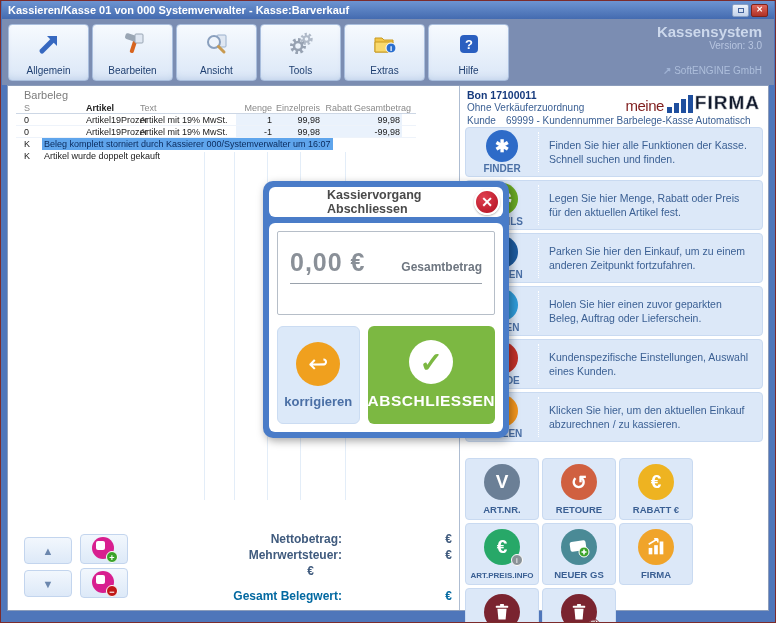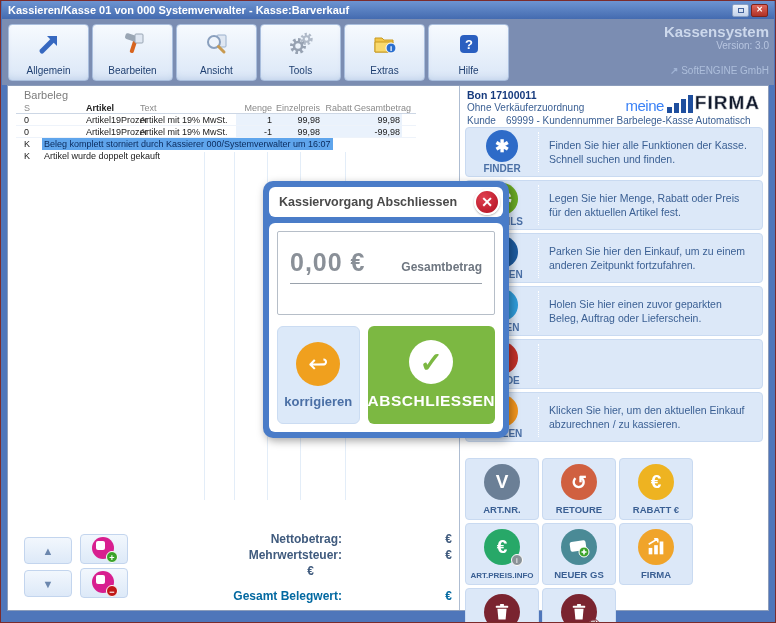--- a/index.html
+++ b/index.html
@@ -28,21 +28,21 @@
   }
   .tbtn {
     width:81px; height:57px; border-radius:4px;
     background:linear-gradient(#f6fafe,#dbe7f7);
     border:1px solid #a9bedd; box-shadow:inset 0 -6px 8px -6px #b9cbe5;
     display:flex; flex-direction:column; align-items:center; justify-content:space-between;
     padding:6px 0 4px 0; cursor:pointer;
   }
   .tbtn .lbl { font-size:10px; color:#1f3f70; }
   .tbtn .ico { height:26px; display:flex; align-items:center; justify-content:center; }
-  .brand { position:absolute; right:5px; top:4px; text-align:right; }
+  .brand { position:absolute; right:12px; top:4px; text-align:right; }
   .brand .t1 { font-size:15px; font-weight:bold; color:#ccd8ec; }
   .brand .t2 { font-size:10px; color:#b7c5e0; }
   .brand .t3 { font-size:10px; color:#adbedb; margin-top:14px; }
   .brand .t3 .arrow { color:#9fb2d4; font-weight:bold; }
   
   .main {
     position:absolute; left:6px; right:6px; top:84px; bottom:11px;
     background:#fff; border:1px solid #8c9dbb;
   }
   .left-panel { position:absolute; left:0; top:0; bottom:0; width:450px; }
@@ -86,21 +86,21 @@
   .totrow .tv { width:110px; text-align:right; }
   .totrow.grand { color:#0369a1; margin-top:9px; }
   
   .right-panel { position:absolute; left:451px; right:0; top:0; bottom:0; border-left:1px solid #aebdd2; background:#fff; }
   .bon-head { position:absolute; left:7px; top:3px; font-size:10px; }
   .bon-no { font-weight:bold; color:#173b7e; font-size:10.5px; }
   .bon-seller { color:#3a5f93; margin-top:1px; }
   .bon-cust { color:#3a5f93; margin-top:2px; }
   .bon-cust .cl { margin-right:10px; }
   .logo { position:absolute; right:8px; top:6px; display:flex; align-items:flex-end; }
-  .logo .meine { font-size:15px; color:#3b82f6; letter-spacing:-0.5px; }
+  .logo .meine { font-size:15px; color:#7f1d1d; letter-spacing:-0.5px; }
   .logo .bars { display:flex; align-items:flex-end; gap:2px; margin:0 2px 1px 3px; }
   .logo .bars i { display:block; width:5px; background:#1f4f9e; }
   .logo .firma { font-size:19px; color:#0f172a; letter-spacing:1px; font-weight:bold; -webkit-text-stroke:0.5px #a8adb4; }
   .side-items { position:absolute; left:5px; right:5px; top:41px; display:flex; flex-direction:column; gap:3px; }
   .sitem { height:50px; background:#dce8f8; border:1px solid #c9daf1; border-radius:4px;
     display:flex; align-items:center; cursor:pointer; }
   .sitem .icol { width:72px; display:flex; flex-direction:column; align-items:center; justify-content:center; gap:1px; }
   .circle { border-radius:50%; display:flex; align-items:center; justify-content:center; color:#fff; }
   .ic34 { width:32px; height:32px; font-size:17px; font-weight:bold; }
   .sitem .ilbl { font-size:10px; font-weight:bold; color:#4a6fa5; }
@@ -118,21 +118,21 @@
     background:#8a9298; color:#fff; font-size:8px; line-height:12px; text-align:center; border:1px solid #fff; }
   .relw { position:relative; }
   
   .dialog {
     position:absolute; left:262px; top:180px; width:246px; height:257px;
     background:#4a7cc8; border-radius:10px; padding:6px;
     box-shadow:2px 3px 8px rgba(0,0,0,0.35); z-index:50;
   }
   .dlg-title { position:relative; background:#fff; border-radius:6px; height:30px;
     display:flex; align-items:center; padding:0 10px; }
-  .dlg-title .txt { font-size:12.5px; font-weight:bold; color:#4a4a4a; }
+  .dlg-title .txt { font-size:12.5px; font-weight:bold; color:#4a4a4a;margin-left:48px; }
   .dlg-close { position:absolute; right:3px; top:2px; width:26px; height:26px; border-radius:50%;
     background:radial-gradient(circle at 35% 30%, #e04050, #b00e1e);
     border:2px solid #fff; color:#fff; font-size:14px; font-weight:bold;
     display:flex; align-items:center; justify-content:center; cursor:pointer;
     box-shadow:0 1px 2px rgba(0,0,0,.3);
   }
   .dlg-body { margin-top:6px; background:#fff; border-radius:6px; height:209px; padding:8px; }
   .amount-box { border:1px solid #b6bec8; border-radius:2px; height:84px; padding:16px 12px 0 12px; background:#fff; }
   .amount-row { display:flex; align-items:baseline; border-bottom:1px solid #9aa2ac; padding-bottom:6px; }
   .amount { font-size:25px; font-weight:bold; color:#8a9098; letter-spacing:1px; }
@@ -388,20 +388,21 @@
           <span class="icol">
             <span class="circle ic34" style="background:#c03028">
               <svg width="20" height="20" viewBox="0 0 24 24">
                   <circle cx="12" cy="8" r="4.2" fill="#fff"></circle>
                   <path d="M4.5 21 c0-5 3.8-7 7.5-7 s7.5 2 7.5 7 z" fill="#fff"></path>
                 </svg>
             </span>
             <span class="ilbl">KUNDE</span>
           </span>
           <span class="sep"></span>
+          <span class="desc">Kundenspezifische Einstellungen, Auswahl eines Kunden.</span>
         </div>
         <div class="sitem">
           <span class="icol">
             <span class="circle ic34" style="background:#f0941e">
                 <span>€</span>
               </span>
             <span class="ilbl">ZAHLEN</span>
           </span>
           <span class="sep"></span>
           <span class="desc">Klicken Sie hier, um den aktuellen Einkauf abzurechnen / zu kassieren.</span>

